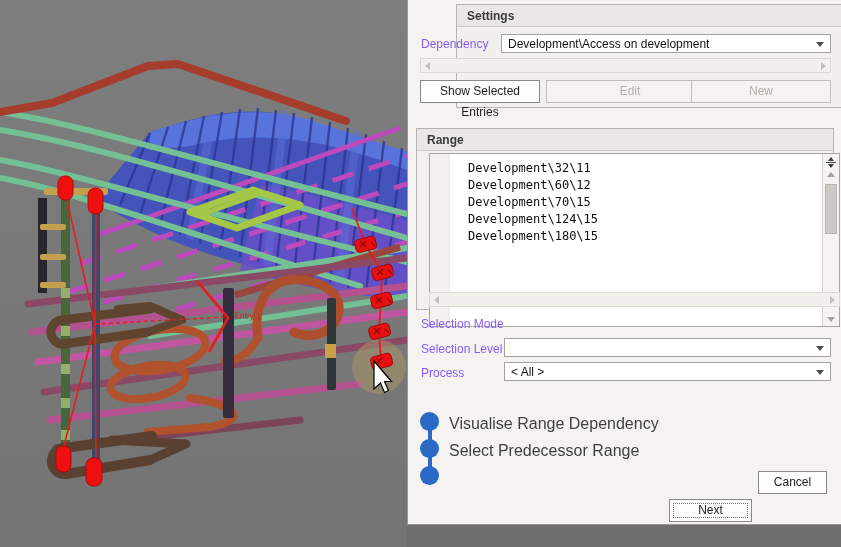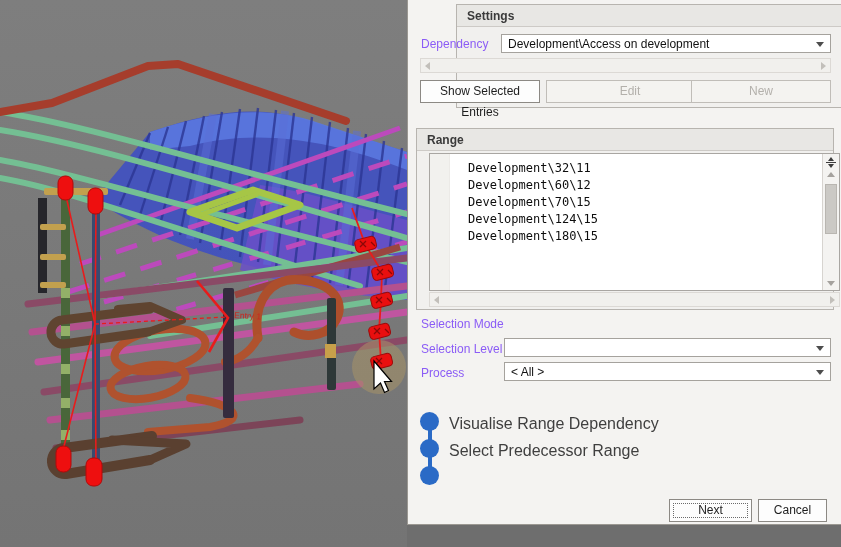--- a/index.html
+++ b/index.html
@@ -23,21 +23,21 @@
   .arr-up-s{width:0;height:0;border-left:4px solid transparent;border-right:4px solid transparent;border-bottom:5px solid #a5a29e;}
   .arr-dn-s{width:0;height:0;border-left:4px solid transparent;border-right:4px solid transparent;border-top:5px solid #a5a29e;}
   .arr-l{width:0;height:0;border-top:4px solid transparent;border-bottom:4px solid transparent;border-right:5px solid #c2bfba;}
   .arr-r{width:0;height:0;border-top:4px solid transparent;border-bottom:4px solid transparent;border-left:5px solid #c2bfba;}
   .hscroll{position:absolute;height:15px;background:#f1f0ed;border:1px solid #dcd9d5;}
   .hscroll .arr-l{position:absolute;left:4px;top:3px;}
   .hscroll .arr-r{position:absolute;right:4px;top:3px;}
   .btn{position:absolute;height:23px;background:#fdfdfd;border:1px solid #8c8984;
        font-size:12px;color:#1d1d1d;text-align:center;line-height:21px;cursor:default;}
   .btn.disabled{color:#b3b0ab;border-color:#c0bdb8;background:#f4f3f0;}
-  .listbox{position:absolute;left:12px;top:24px;width:411px;height:138px;background:#fff;border:1px solid #a9a6a2;}
+  .listbox{position:absolute;left:12px;top:24px;width:411px;height:174px;background:#fff;border:1px solid #a9a6a2;}
   .gutter{position:absolute;left:0;top:0;width:20px;height:100%;background:#f2f1ee;border-right:1px solid #eceae7;}
   .lrow{position:absolute;left:38px;height:17px;font-family:"DejaVu Sans Mono",monospace;
         font-size:12px;color:#0d0d0d;white-space:pre;}
   .vscroll{position:absolute;right:0;top:0;width:17px;height:100%;background:#f4f3f1;border-left:1px solid #d7d4d0;}
   .split-ico{position:absolute;top:2px;left:2px;width:12px;height:12px;display:flex;flex-direction:column;align-items:center;justify-content:center;gap:1px;}
   .split-ico .t-up{width:0;height:0;border-left:3px solid transparent;border-right:3px solid transparent;border-bottom:4px solid #3c3c3c;}
   .split-ico .bar{width:10px;height:1px;background:#3c3c3c;}
   .split-ico .t-dn{width:0;height:0;border-left:3px solid transparent;border-right:3px solid transparent;border-top:4px solid #3c3c3c;}
   .vthumb{position:absolute;left:2px;width:12px;background:#cbc9c5;border:1px solid #b9b6b1;}
   .steps-line{position:absolute;width:4px;background:#2a6ac6;}
@@ -255,15 +255,15 @@
     </div>
 
     <div class="steps-line" style="left:20px;top:421px;height:54px;"></div>
     <div class="step-dot" style="left:12px;top:412px;"></div>
     <div class="step-dot" style="left:12px;top:439px;"></div>
     <div class="step-dot" style="left:12px;top:466px;"></div>
     <div class="step-lbl" style="left:41px;top:415px;">Visualise Range Dependency</div>
     <div class="step-lbl" style="left:41px;top:442px;">Select Predecessor Range</div>
 
     <div class="btn btn-next" style="left:261px;top:499px;width:83px;">Next</div>
-    <div class="btn" style="left:350px;top:499px;width:69px;">Cancel</div>
+    <div class="btn" style="left:350px;top:471px;width:69px;">Cancel</div>
   </div>
 </div>
 
 </body></html>

